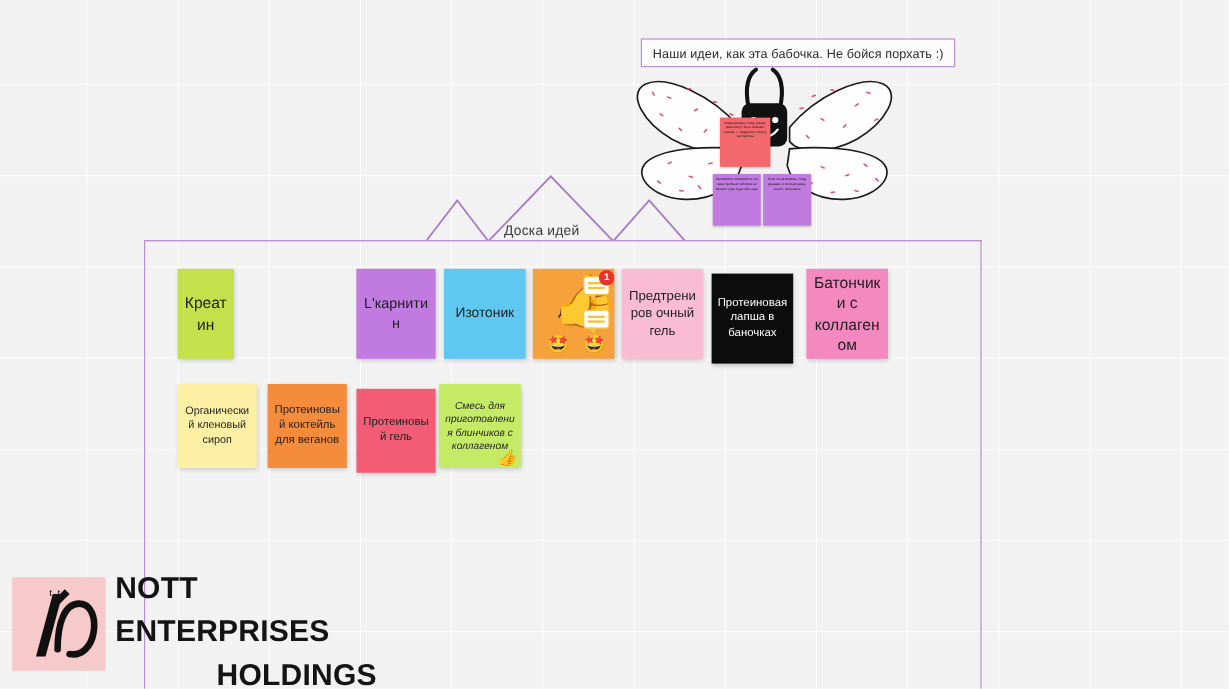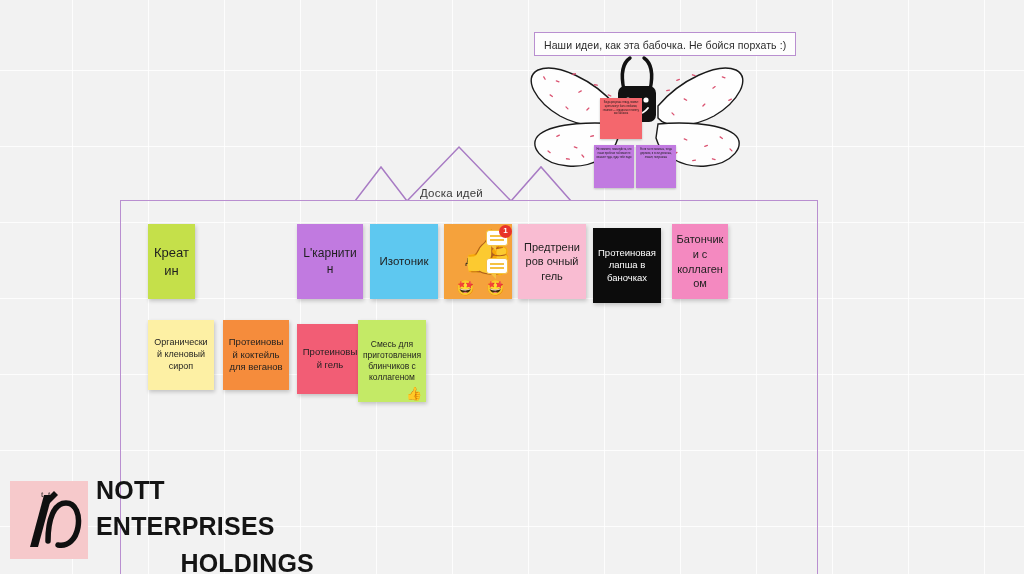--- a/index.html
+++ b/index.html
@@ -265,34 +265,34 @@
     <span class="star-face" style="left:12px; bottom:4px;">🤩</span>
     <span class="star-face" style="left:42px; bottom:4px;">🤩</span>
   </div>
 
   <div class="note" style="left: 518px; top: 224px; width: 68px; height: 75px; background: rgb(249, 188, 210); color: rgb(31, 31, 31); font-size: 11px; align-items: center;">
     <span class="note-text">Предтрениров очный гель</span>
   </div>
   <div class="note" style="left: 593px; top: 228px; width: 68px; height: 75px; background: rgb(12, 12, 12); color: rgb(255, 255, 255); font-size: 9.5px;">
     <span class="note-text">Протеиновая лапша в баночках</span>
   </div>
-  <div class="note" style="left: 672px; top: 224px; width: 56px; height: 75px; background: rgb(244, 137, 192); color: rgb(31, 31, 31); font-size: 11px;">
+  <div class="note" style="left: 672px; top: 224px; width: 68px; height: 75px; background: rgb(244, 137, 192); color: rgb(31, 31, 31); font-size: 13px;">
     <span class="note-text">Батончики с коллагеном</span>
   </div>
 
   <div class="note" style="left: 148px; top: 320px; width: 66px; height: 70px; background: rgb(253, 240, 164); color: rgb(31, 31, 31); font-size: 9px;">
     <span class="note-text">Органический кленовый сироп</span>
   </div>
   <div class="note" style="left: 223px; top: 320px; width: 66px; height: 70px; background: rgb(245, 140, 60); color: rgb(31, 31, 31); font-size: 9.5px;">
     <span class="note-text">Протеиновый коктейль для веганов</span>
   </div>
   <div class="note" style="left: 297px; top: 324px; width: 66px; height: 70px; background: rgb(242, 93, 117); color: rgb(31, 31, 31); font-size: 9.5px;">
     <span class="note-text">Протеиновый гель</span>
   </div>
-  <div class="note" id="note-pancake" style="left: 358px; top: 320px; width: 68px; height: 82px; background: rgb(196, 234, 102); color: rgb(31, 31, 31); font-size: 8.5px;">
+  <div class="note" id="note-pancake" style="left: 366px; top: 320px; width: 68px; height: 70px; background: rgb(196, 234, 102); color: rgb(31, 31, 31); font-size: 8.5px; font-style: italic;">
     <span class="note-text">Смесь для приготовления блинчиков с коллагеном</span>
     <span class="thumb-small" style="right:3px; bottom:2px;">👍</span>
   </div>
 
   <div id="logo-box" style="background: rgb(246, 201, 203);"></div>
   <svg id="logo-mark" viewBox="0 0 78 78">
     <path d="M20 66 L34 14 L42 14 L28 66 Z" fill="#101010"></path>
     <path d="M34 20 L44 10 L48 14 L38 24 Z" fill="#101010"></path>
     <path d="M38 60 C 38 38, 44 22, 56 22 C 66 22, 70 34, 68 46 C 66 58, 58 66, 48 64" fill="none" stroke="#101010" stroke-width="5.5" stroke-linecap="round"></path>
     <text x="31" y="16" font-family="Liberation Serif, serif" font-size="9" fill="#101010">t</text>

